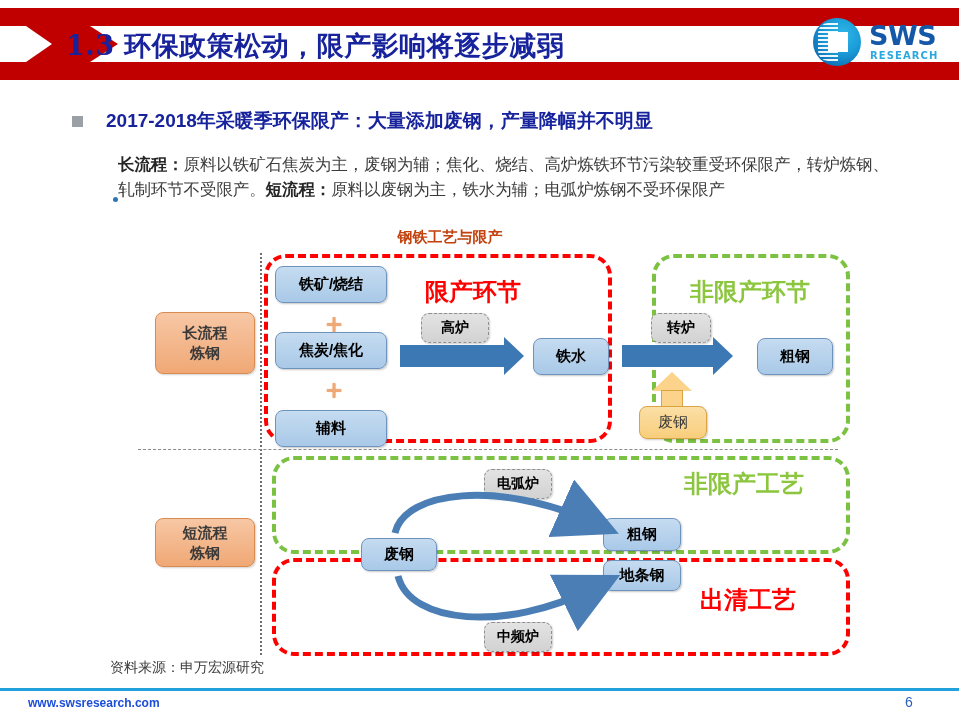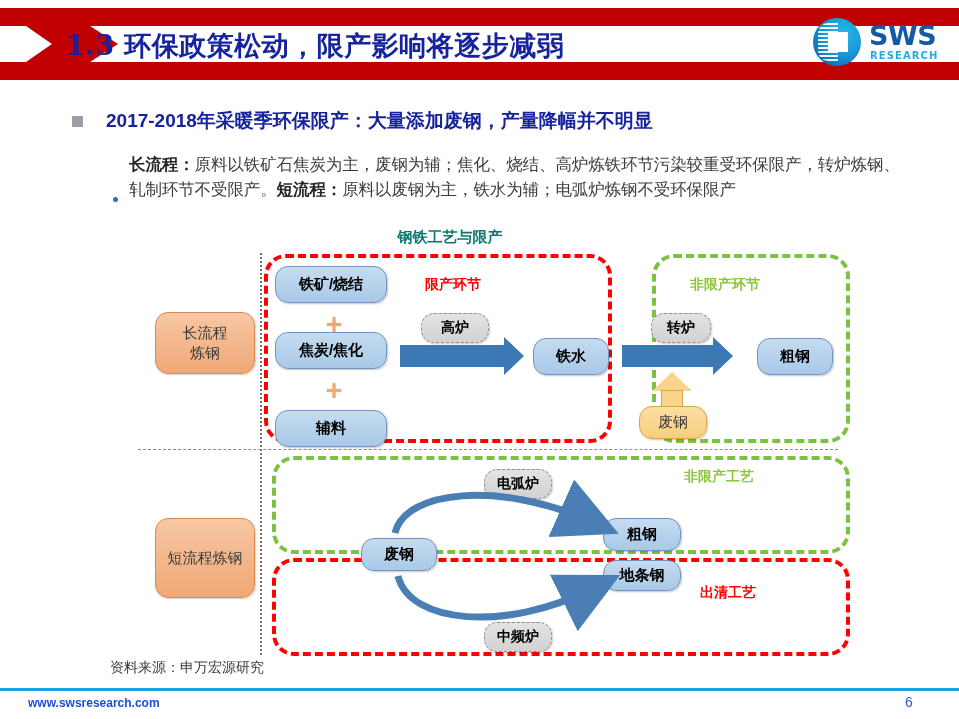--- a/index.html
+++ b/index.html
@@ -32,56 +32,56 @@
   .logo-sws{position:absolute;left:56px;top:2px;font-size:27px;font-weight:700;color:#1558A8;
             letter-spacing:-.5px;font-family:"DejaVu Sans","Liberation Sans",sans-serif;}
   .logo-res{position:absolute;left:57px;top:32px;font-size:10px;font-weight:700;color:#2CA8E0;
             letter-spacing:1.1px;font-family:"DejaVu Sans","Liberation Sans",sans-serif;}
 
   
   .b1{position:absolute;left:72px;top:108px;display:flex;align-items:flex-start;gap:23px;}
   .b1-sq{width:11px;height:11px;background:#9AA0A6;margin-top:8px;flex:none;}
   .b1-tx{font-size:19px;font-weight:700;color:#17239C;white-space:nowrap;line-height:26px;}
 
-  .b2{position:absolute;left:113px;top:152px;width:790px;display:flex;align-items:flex-end;gap:11px;}
+  .b2{position:absolute;left:113px;top:152px;width:790px;display:flex;align-items:flex-end;}
   .b2-dot{width:5px;height:5px;border-radius:50%;background:#2E75B6;margin-top:11px;flex:none;}
   .b2-tx{font-size:16.5px;color:#3B3B3B;line-height:25px;letter-spacing:-.1px;}
   .b2-tx b{color:#262626;font-weight:700;}
 
   
   .diagram{position:absolute;left:0;top:228px;width:959px;height:420px;}
   .dg-title{position:absolute;left:0;top:0;width:900px;text-align:center;
-            font-size:15px;font-weight:700;color:#0f766e;}
+            font-size:15px;font-weight:700;color:#c2410c;}
 
   .vdiv{position:absolute;left:260px;top:25px;width:0;height:402px;
         border-left:2px dotted #6f6f6f;}
   .hdiv{position:absolute;left:138px;top:221px;width:700px;height:0;
         border-top:1.5px dashed #8a8a8a;}
 
   
   .zone{position:absolute;border-radius:22px;box-sizing:border-box;}
   .zone-red-top{left:264px;top:26px;width:348px;height:189px;border:4px dashed #FF0000;}
   .zone-green-top{left:652px;top:26px;width:198px;height:189px;border:4px dashed #7CC242;}
   .zone-green-bot{left:272px;top:228px;width:578px;height:98px;border:4px dashed #7CC242;}
   .zone-red-bot{left:272px;top:330px;width:578px;height:98px;border:4px dashed #FF0000;}
 
-  .zlabel{position:absolute;font-size:14px;font-weight:700;white-space:nowrap;}
+  .zlabel{position:absolute;font-size:24px;font-weight:700;white-space:nowrap;}
   .zl-red1{left:425px;top:48px;color:#FF0000;}
   .zl-green1{left:690px;top:48px;color:#8CC63F;}
   .zl-green2{left:684px;top:240px;color:#8CC63F;}
   .zl-red2{left:700px;top:356px;color:#FF0000;}
 
   
   .box{position:absolute;box-sizing:border-box;display:flex;align-items:center;
-       justify-content:center;text-align:center;border-radius:13px;white-space:nowrap;}
+       justify-content:center;text-align:center;border-radius:8px;white-space:nowrap;}
   .box-blue{background:linear-gradient(to bottom,#C5DBF0,#A9C9E8);
             border:1.3px solid #6E94BE;color:#000;font-weight:700;font-size:15px;
             box-shadow:1px 1px 2px rgba(0,0,0,.22);}
   .box-orange{background:linear-gradient(to bottom,#F7C7A5,#F0A875);
-            border:1.3px solid #D98B4F;color:#3a3a3a;font-weight:400;font-size:15px;
+            border:1.3px solid #D98B4F;color:#3a3a3a;font-weight:700;font-size:15px;
             line-height:20px;box-shadow:1px 1px 2px rgba(0,0,0,.18);}
   .box-yellow{background:linear-gradient(to bottom,#FBDFA6,#F8CE7C);
             border:1.3px solid #D9A441;color:#3a3a3a;font-weight:400;font-size:15px;
             box-shadow:1px 1px 2px rgba(0,0,0,.2);}
   .box-gray{background:linear-gradient(to bottom,#E3E3E3,#D2D2D2);
             border:1.3px dashed #8f8f8f;color:#000;font-weight:700;font-size:14px;
             box-shadow:1px 1px 2px rgba(0,0,0,.2);}
 
   .plus{position:absolute;color:#F0A875;font-size:26px;font-weight:700;line-height:1;
         text-shadow:0 0 1px #D98B4F;}
@@ -142,21 +142,21 @@
 
   <div class="zlabel zl-red1">限产环节</div>
   <div class="zlabel zl-green1">非限产环节</div>
   <div class="zlabel zl-green2">非限产工艺</div>
   <div class="zlabel zl-red2">出清工艺</div>
 
   <div class="box box-orange" style="left:155px;top:84px;width:100px;height:62px;flex-direction:column;">
     <span>长流程</span>
     <span>炼钢</span>
   </div>
-  <div class="box box-orange" style="left:155px;top:290px;width:100px;height:80px;flex-direction:row;">
+  <div class="box box-orange" style="left:155px;top:290px;width:100px;height:49px;flex-direction:column;">
     <span>短流程</span>
     <span>炼钢</span>
   </div>
 
   <div class="box box-blue" style="left:275px;top:38px;width:112px;height:37px;">铁矿/烧结</div>
   <div class="plus" style="left:321px;top:82px;">＋</div>
   <div class="box box-blue" style="left:275px;top:104px;width:112px;height:37px;">焦炭/焦化</div>
   <div class="plus" style="left:321px;top:148px;">＋</div>
   <div class="box box-blue" style="left:275px;top:182px;width:112px;height:37px;">辅料</div>
 

